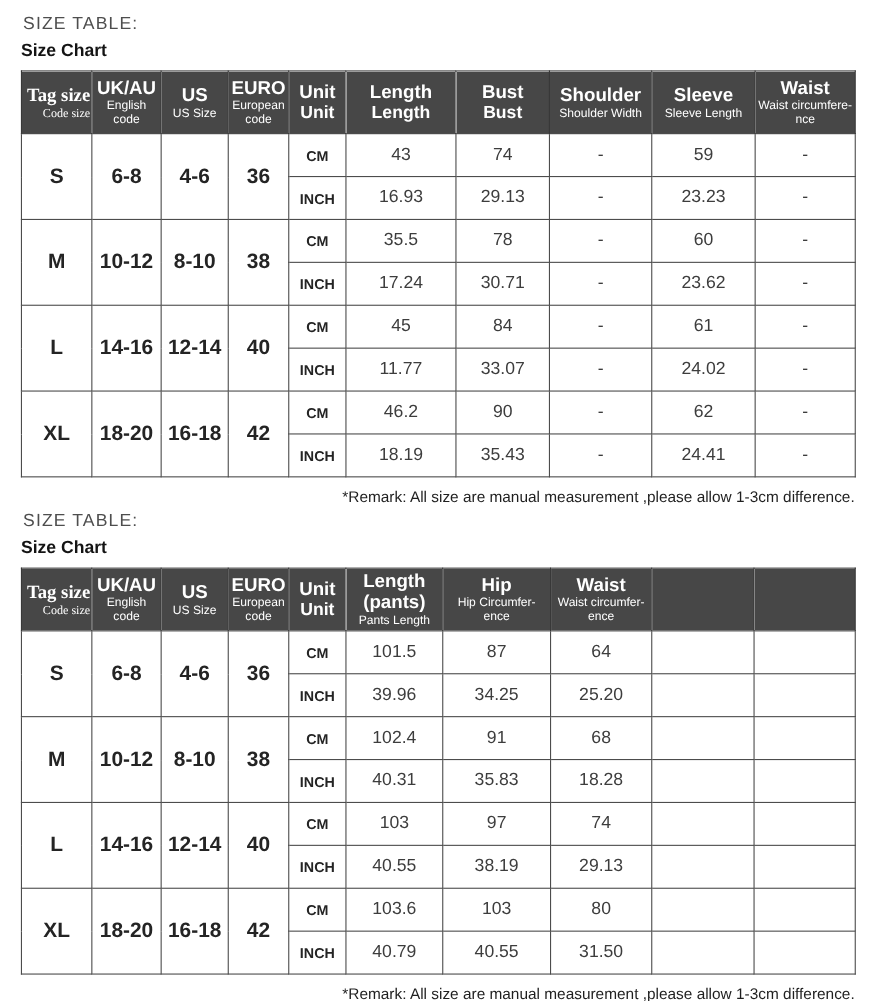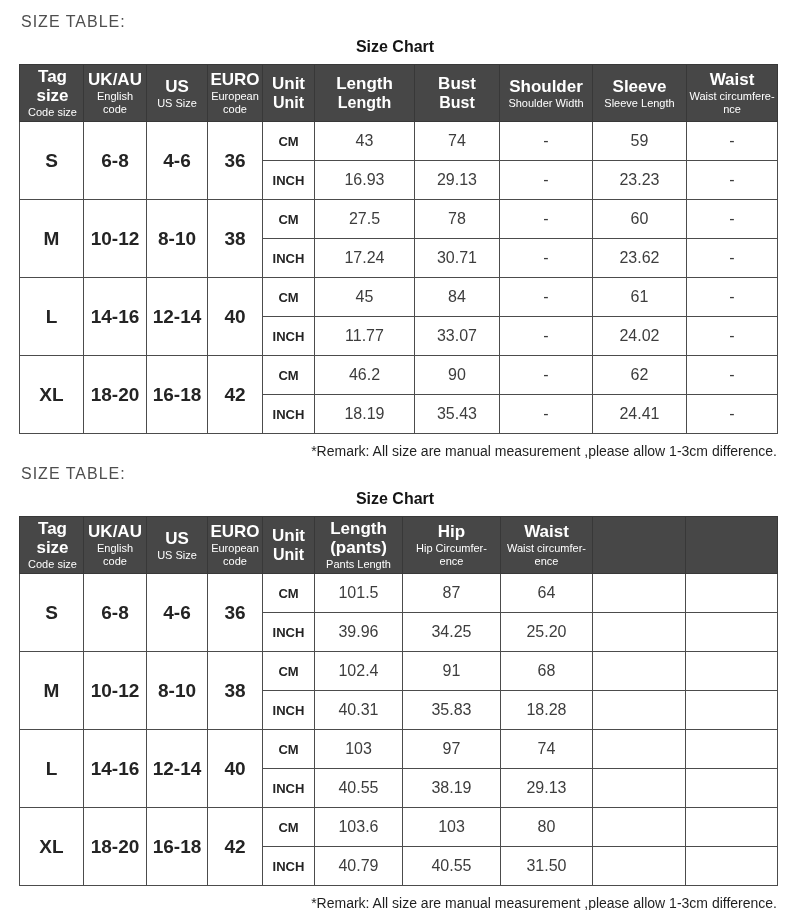--- a/index.html
+++ b/index.html
@@ -14,39 +14,38 @@
     color: #4e4e4e;
     font-size: 16px;
     letter-spacing: 1px;
     margin: 2px 0 7px 2px;
   }
   .chart-title {
     color: #141414;
     font-size: 16px;
     font-weight: bold;
     margin: 0 0 8px 0;
-    text-align: center;
   }
   table.size-table {
     border-collapse: collapse;
     table-layout: fixed;
     width: 758px;
   }
   table.size-table th {
     background: #474747;
     color: #ffffff;
     border: 1px solid #383838;
     height: 52px;
     padding: 2px 1px;
     vertical-align: middle;
     text-align: center;
     font-weight: normal;
     overflow: hidden;
   }
-  table.size-table th.left { text-align: center; padding-left: 3px; }
+  table.size-table th.left { text-align: right; padding-left: 3px; font-family: Liberation Serif, serif; }
   .h-main {
     font-size: 17px;
     font-weight: bold;
     line-height: 1.12;
     white-space: pre-line;
   }
   .h-sub {
     font-size: 11px;
     line-height: 1.15;
     white-space: pre-line;
@@ -161,21 +160,21 @@
             <td class="val-cell">-</td>
             <td class="val-cell">23.23</td>
             <td class="val-cell">-</td>
           </tr>
           <tr>
             <td class="span-cell" rowspan="2">M</td>
             <td class="span-cell" rowspan="2">10-12</td>
             <td class="span-cell" rowspan="2">8-10</td>
             <td class="span-cell" rowspan="2">38</td>
             <td class="unit-cell">CM</td>
-            <td class="val-cell">27.5</td>
+            <td class="val-cell">35.5</td>
             <td class="val-cell">78</td>
             <td class="val-cell">-</td>
             <td class="val-cell">60</td>
             <td class="val-cell">-</td>
           </tr>
           <tr>
             <td class="unit-cell">INCH</td>
             <td class="val-cell">17.24</td>
             <td class="val-cell">30.71</td>
             <td class="val-cell">-</td>

